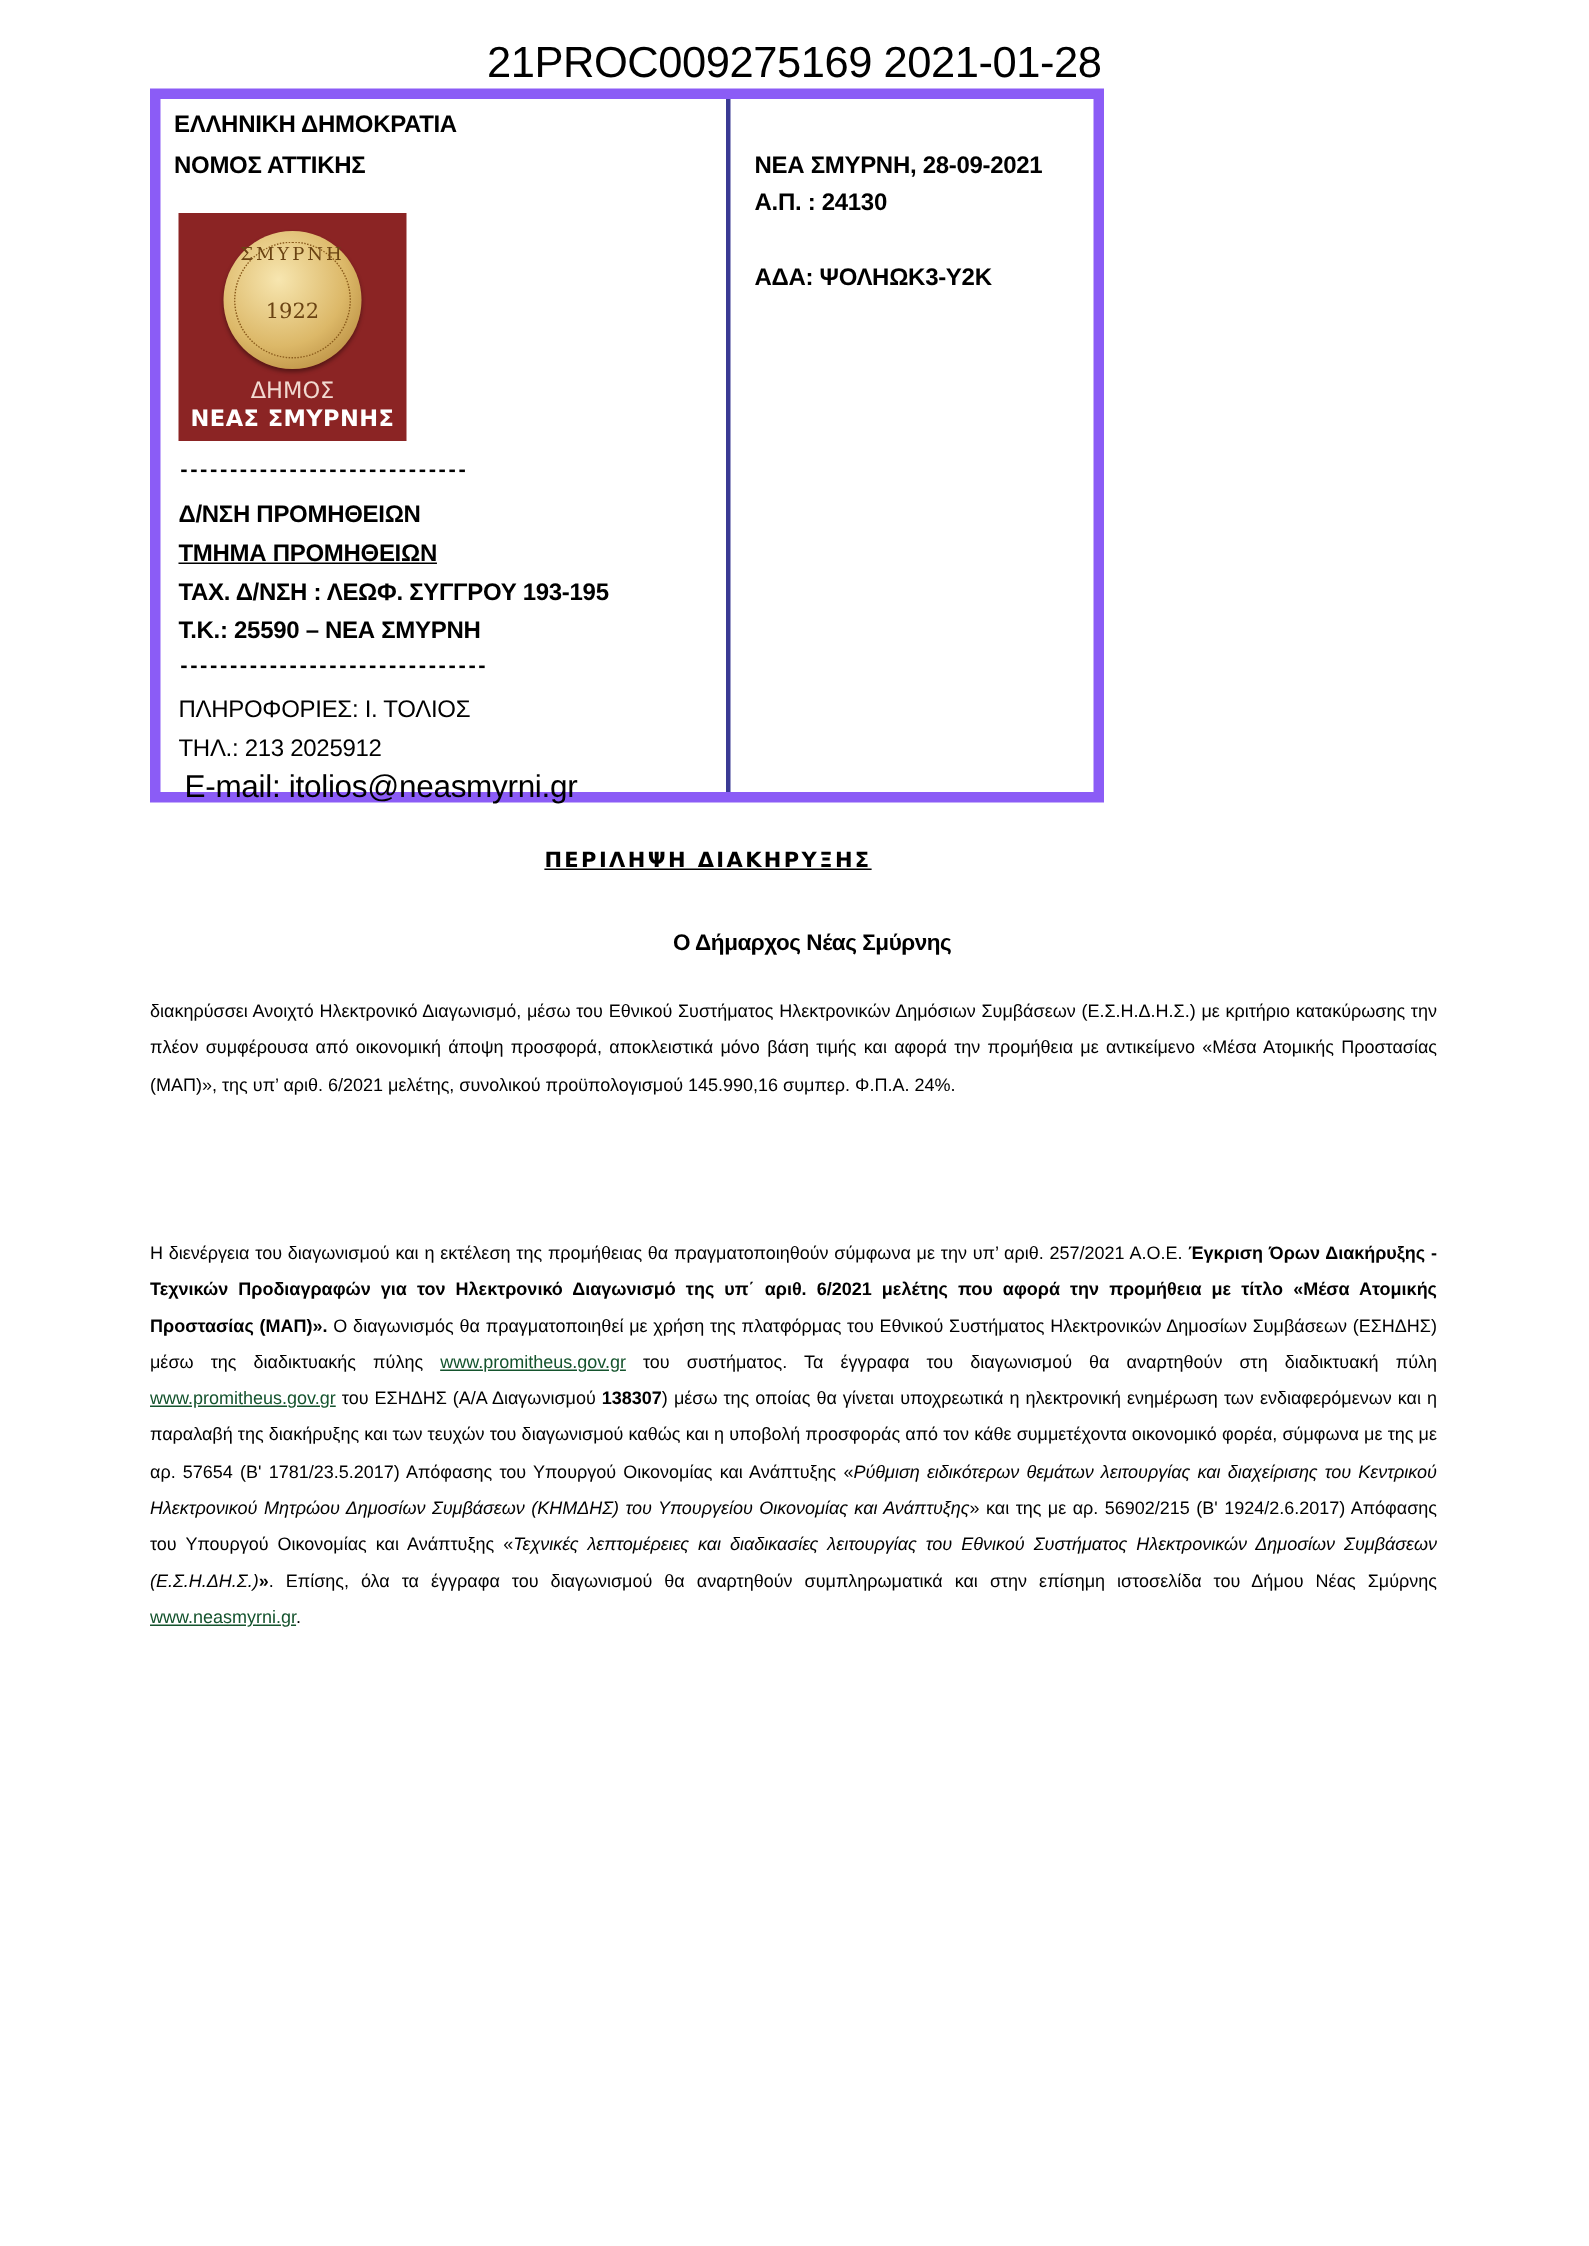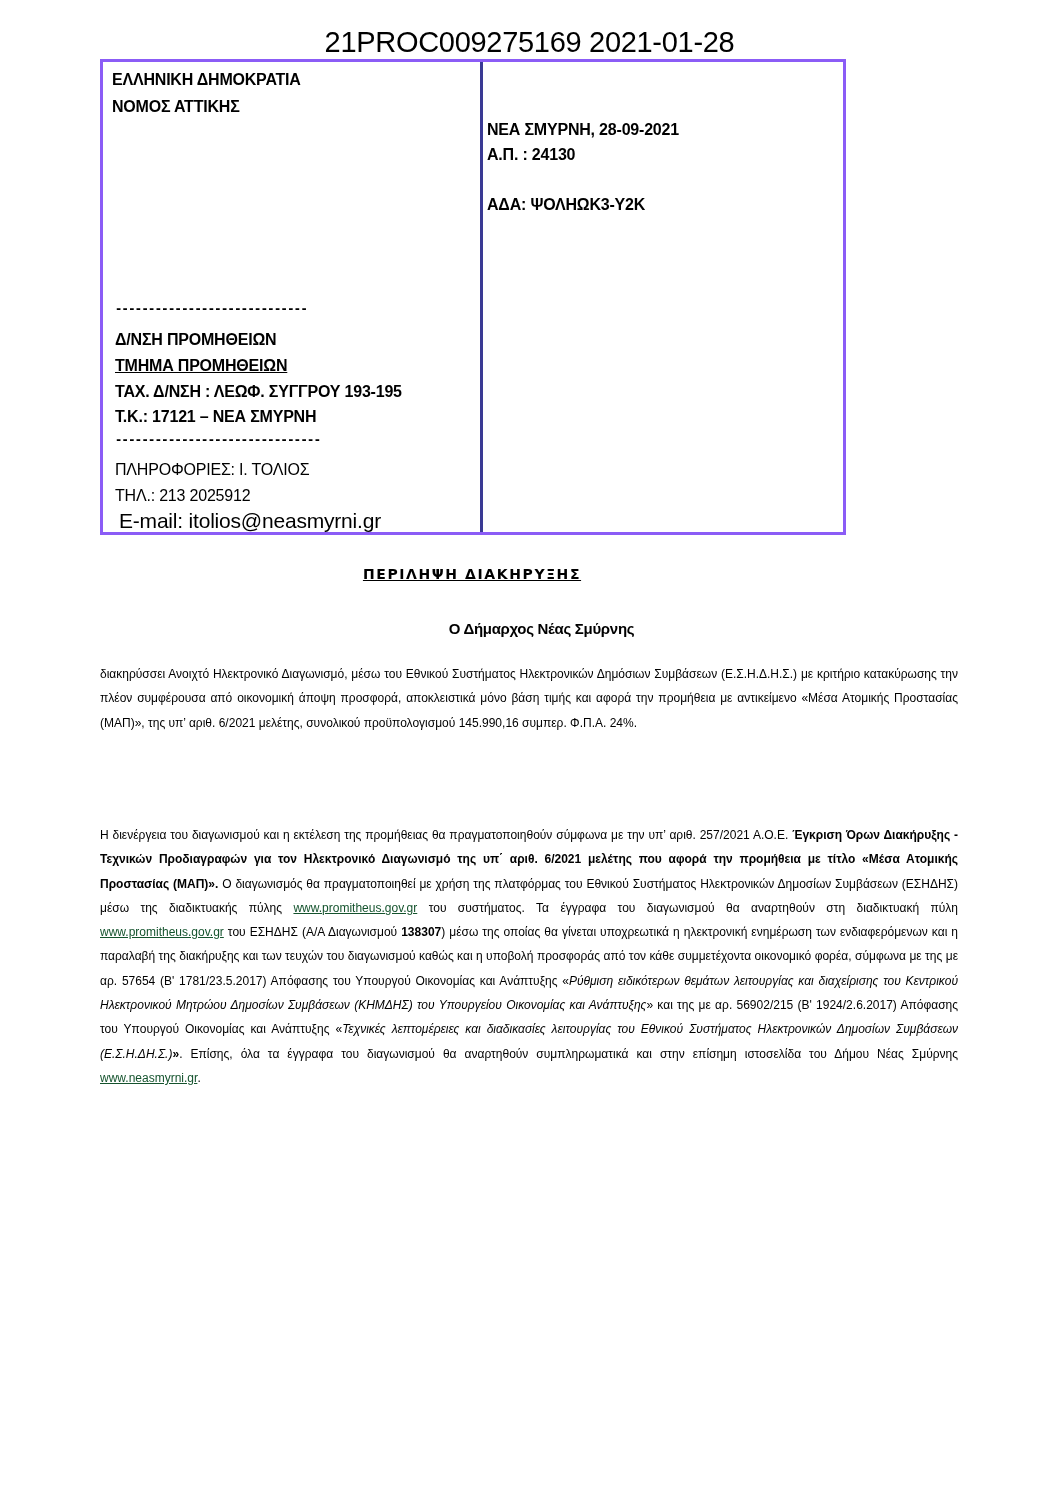--- a/index.html
+++ b/index.html
@@ -1,21 +1,21 @@
 <!DOCTYPE html>
 <html><head>
 <meta charset="utf-8">
 <style>
   html, body { margin: 0; padding: 0; background: #ffffff; }
   body { width: 1059px; height: 1497px; position: relative; overflow: hidden; font-family: "DejaVu Sans", sans-serif; color: #000; }
   .doc-id { position: absolute; left: 0; width: 1059px; top: 26px; text-align: center; font-family: "Liberation Sans", sans-serif; font-size: 29px; line-height: 32px; letter-spacing: -0.3px; }
-  .header-box { position: absolute; left: 100px; top: 59px; width: 746px; height: 476px; border: 3px solid #8b5cf6; box-sizing: border-box; }
+  .header-box { position: absolute; left: 100px; top: 59px; width: 636px; height: 476px; border: 7px solid #8b5cf6; box-sizing: border-box; }
   .divider { position: absolute; left: 377px; top: 0; width: 3px; height: 100%; background: #3a3a94; }
   .left-col { position: absolute; left: 0; top: 0; width: 376px; height: 100%; }
-  .right-col { position: absolute; left: 384px; top: 0; width: 350px; height: 100%; margin-top: 23px; }
+  .right-col { position: absolute; left: 396px; top: 0; width: 350px; height: 100%; }
   .hline { position: absolute; font-family: "Liberation Sans Narrow", "Liberation Sans", sans-serif; font-weight: bold; font-size: 16px; line-height: 20px; white-space: nowrap; letter-spacing: -0.2px; }
   .hline.normal { font-weight: normal; }
   .logo { position: absolute; left: 12px; top: 76px; width: 152px; height: 152px; background: #8b2424; }
   .coin { position: absolute; left: 30px; top: 12px; width: 92px; height: 92px; border-radius: 50%; background: radial-gradient(circle at 40% 35%, #f7e6b0 0%, #dcb868 55%, #a8792e 100%); box-shadow: 0 2px 3px rgba(0,0,0,0.4); }
   .coin-inner { position: absolute; left: 7px; top: 7px; width: 78px; height: 78px; border-radius: 50%; border: 1px dotted #8a5b1c; box-sizing: border-box; }
   .coin-year { position: absolute; left: 0; width: 92px; top: 46px; text-align: center; font-family: "DejaVu Serif", serif; font-size: 14px; color: #6a4313; }
   .coin-letters { position: absolute; left: 0; width: 92px; top: 8px; text-align: center; font-family: "DejaVu Serif", serif; font-size: 12px; color: #6a4313; letter-spacing: 2px; }
   .logo-t1 { position: absolute; left: 0; width: 152px; top: 110px; text-align: center; color: #f1d9d0; font-family: "DejaVu Sans", sans-serif; font-size: 15px; line-height: 16px; }
   .logo-t2 { position: absolute; left: 0; width: 152px; top: 128px; text-align: center; color: #ffffff; font-family: "DejaVu Sans", sans-serif; font-weight: bold; font-size: 15px; line-height: 18px; letter-spacing: 0.3px; }
   .dashes { position: absolute; font-weight: bold; font-size: 12px; letter-spacing: -0.6px; font-family: "DejaVu Sans Mono", monospace; }
@@ -32,26 +32,35 @@
 </head>
 <body>
 
 <div class="doc-id">21PROC009275169 2021-01-28</div>
 
 <div class="header-box">
   <div class="left-col">
     <div class="hline" style="left:9px; top:8px;">ΕΛΛΗΝΙΚΗ ΔΗΜΟΚΡΑΤΙΑ</div>
     <div class="hline" style="left:9px; top:35px;">ΝΟΜΟΣ ΑΤΤΙΚΗΣ</div>
 
+    <div class="logo">
+      <div class="coin">
+        <div class="coin-inner"></div>
+        <div class="coin-letters">ΣΜΥΡΝΗ</div>
+        <div class="coin-year">1922</div>
+      </div>
+      <div class="logo-t1">ΔΗΜΟΣ</div>
+      <div class="logo-t2">ΝΕΑΣ ΣΜΥΡΝΗΣ</div>
+    </div>
 
     <div class="dashes" style="left:12px; top:240px;">-----------------------------</div>
     <div class="hline" style="left:12px; top:268px;">Δ/ΝΣΗ ΠΡΟΜΗΘΕΙΩΝ</div>
     <div class="hline" style="left:12px; top:294px;text-decoration:underline;">ΤΜΗΜΑ ΠΡΟΜΗΘΕΙΩΝ</div>
     <div class="hline" style="left:12px; top:320px;">ΤΑΧ. Δ/ΝΣΗ : ΛΕΩΦ. ΣΥΓΓΡΟΥ 193-195</div>
-    <div class="hline" style="left:12px; top:345px;">Τ.Κ.: 17121 – ΝΕΑ ΣΜΥΡΝΗ</div>
+    <div class="hline" style="left:12px; top:345px;">Τ.Κ.: 25590 – ΝΕΑ ΣΜΥΡΝΗ</div>
     <div class="dashes" style="left:12px; top:371px;">-------------------------------</div>
     <div class="hline normal" style="left:12px; top:398px;">ΠΛΗΡΟΦΟΡΙΕΣ: Ι. ΤΟΛΙΟΣ</div>
     <div class="hline normal" style="left:12px; top:424px;">ΤΗΛ.: 213 2025912</div>
     <div class="hline normal" style="left:16px; top:449px; font-size:21px;">E-mail: itolios@neasmyrni.gr</div>
   </div>
 
   <div class="divider"></div>
 
   <div class="right-col">
     <div class="hline" style="left:0; top:35px;">ΝΕΑ ΣΜΥΡΝΗ, 28-09-2021</div>

